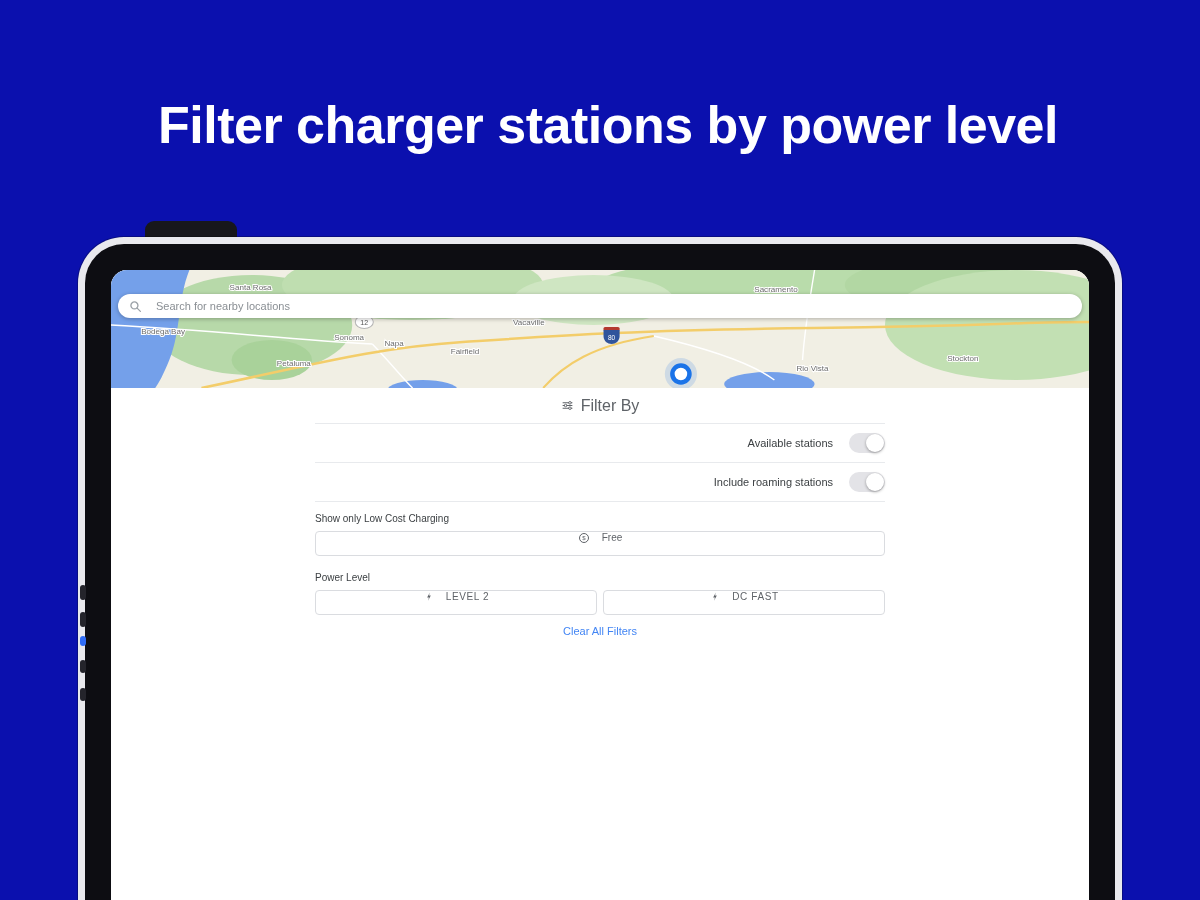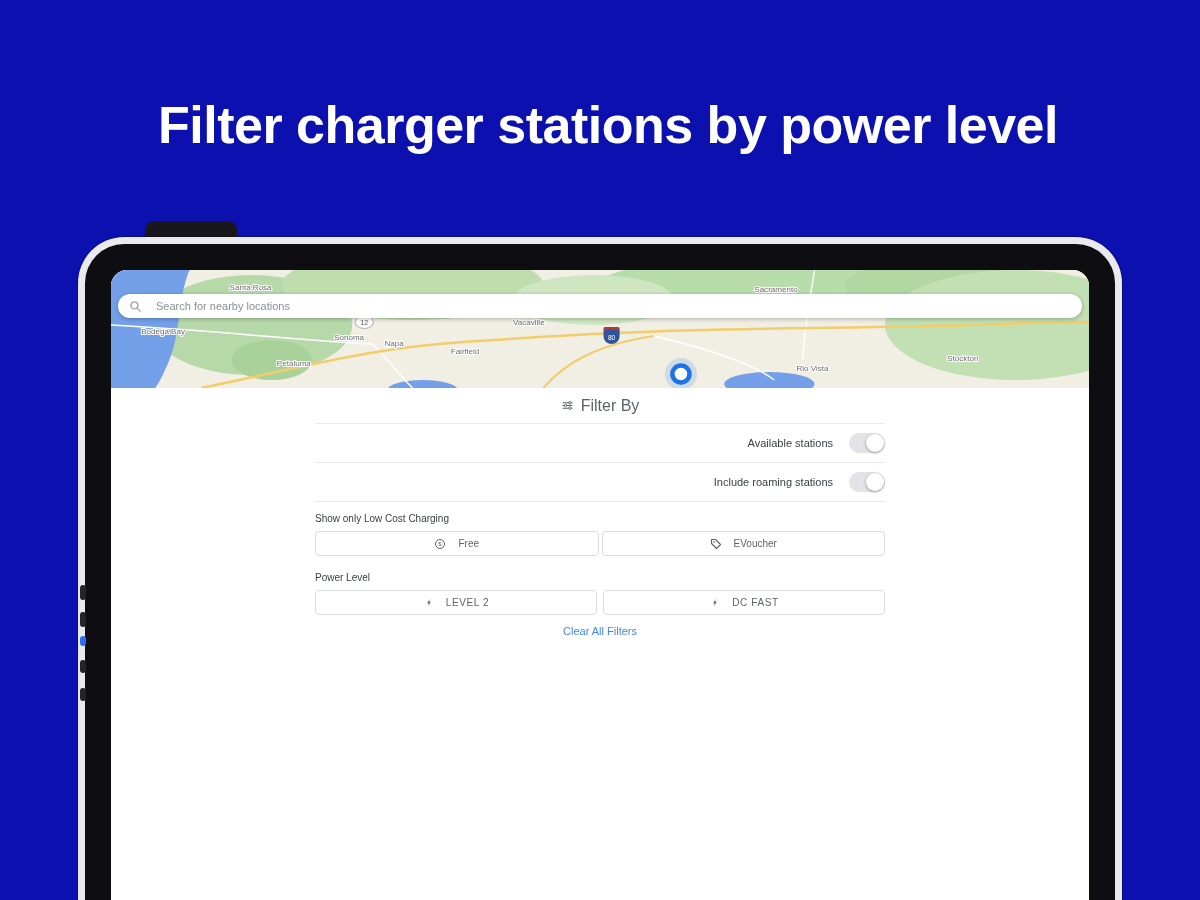--- a/index.html
+++ b/index.html
@@ -115,21 +115,21 @@
     box-shadow:0 1px 3px rgba(0,0,0,.35);
   }
 
   .section-label {
     margin-top:11px; font-size:10px; color:#3c4043;
   }
   .btn-row { display:flex; gap:3px; margin-top:7px; }
   .btn-row.power { gap:6px; }
   .opt-btn {
     flex:1; height:25px;
-    display:flex; align-items:center; justify-content:center; gap:12px;
+    display:flex; justify-content:center; gap:12px;
     background:#ffffff; border:1px solid #dadce0; border-radius:4px;
     color:#5f6368; font-size:10px;
     font-family:"Liberation Sans", sans-serif;
     cursor:pointer;
   }
   .opt-btn.upper span { text-transform:uppercase; letter-spacing:.6px; }
 
   .clear-link {
     margin-top:10px; text-align:center;
     font-size:11px; color:#4285f4; cursor:pointer;
@@ -242,27 +242,20 @@
         </div>
 
         <div class="section-label">Show only Low Cost Charging</div>
         <div class="btn-row">
           <button class="opt-btn">
             <svg width="12" height="12" viewBox="0 0 24 24">
               <circle cx="12" cy="12" r="9" fill="none" stroke="#5f6368" stroke-width="2"></circle>
               <text x="12" y="16.5" font-size="12" text-anchor="middle" fill="#5f6368" font-family="Liberation Sans, sans-serif">$</text>
             </svg>
             <span>Free</span>
-          </button>
-          <button class="opt-btn">
-            <svg width="12" height="12" viewBox="0 0 24 24">
-              <path d="M3 3h8l10 10-8 8L3 11z" fill="none" stroke="#5f6368" stroke-width="2.2" stroke-linejoin="round"></path>
-              <circle cx="8" cy="8" r="1.7" fill="#5f6368"></circle>
-            </svg>
-            <span>EVoucher</span>
           </button>
         </div>
 
         <div class="section-label" style="margin-top:16px;">Power Level</div>
         <div class="btn-row power">
           <button class="opt-btn upper">
             <svg width="11" height="11" viewBox="0 0 24 24">
               <path d="M11 21 L13 14 L9 14 L15 3 L13 10 L17 10 Z" fill="#5f6368"></path>
             </svg>
             <span>LEVEL 2</span>

